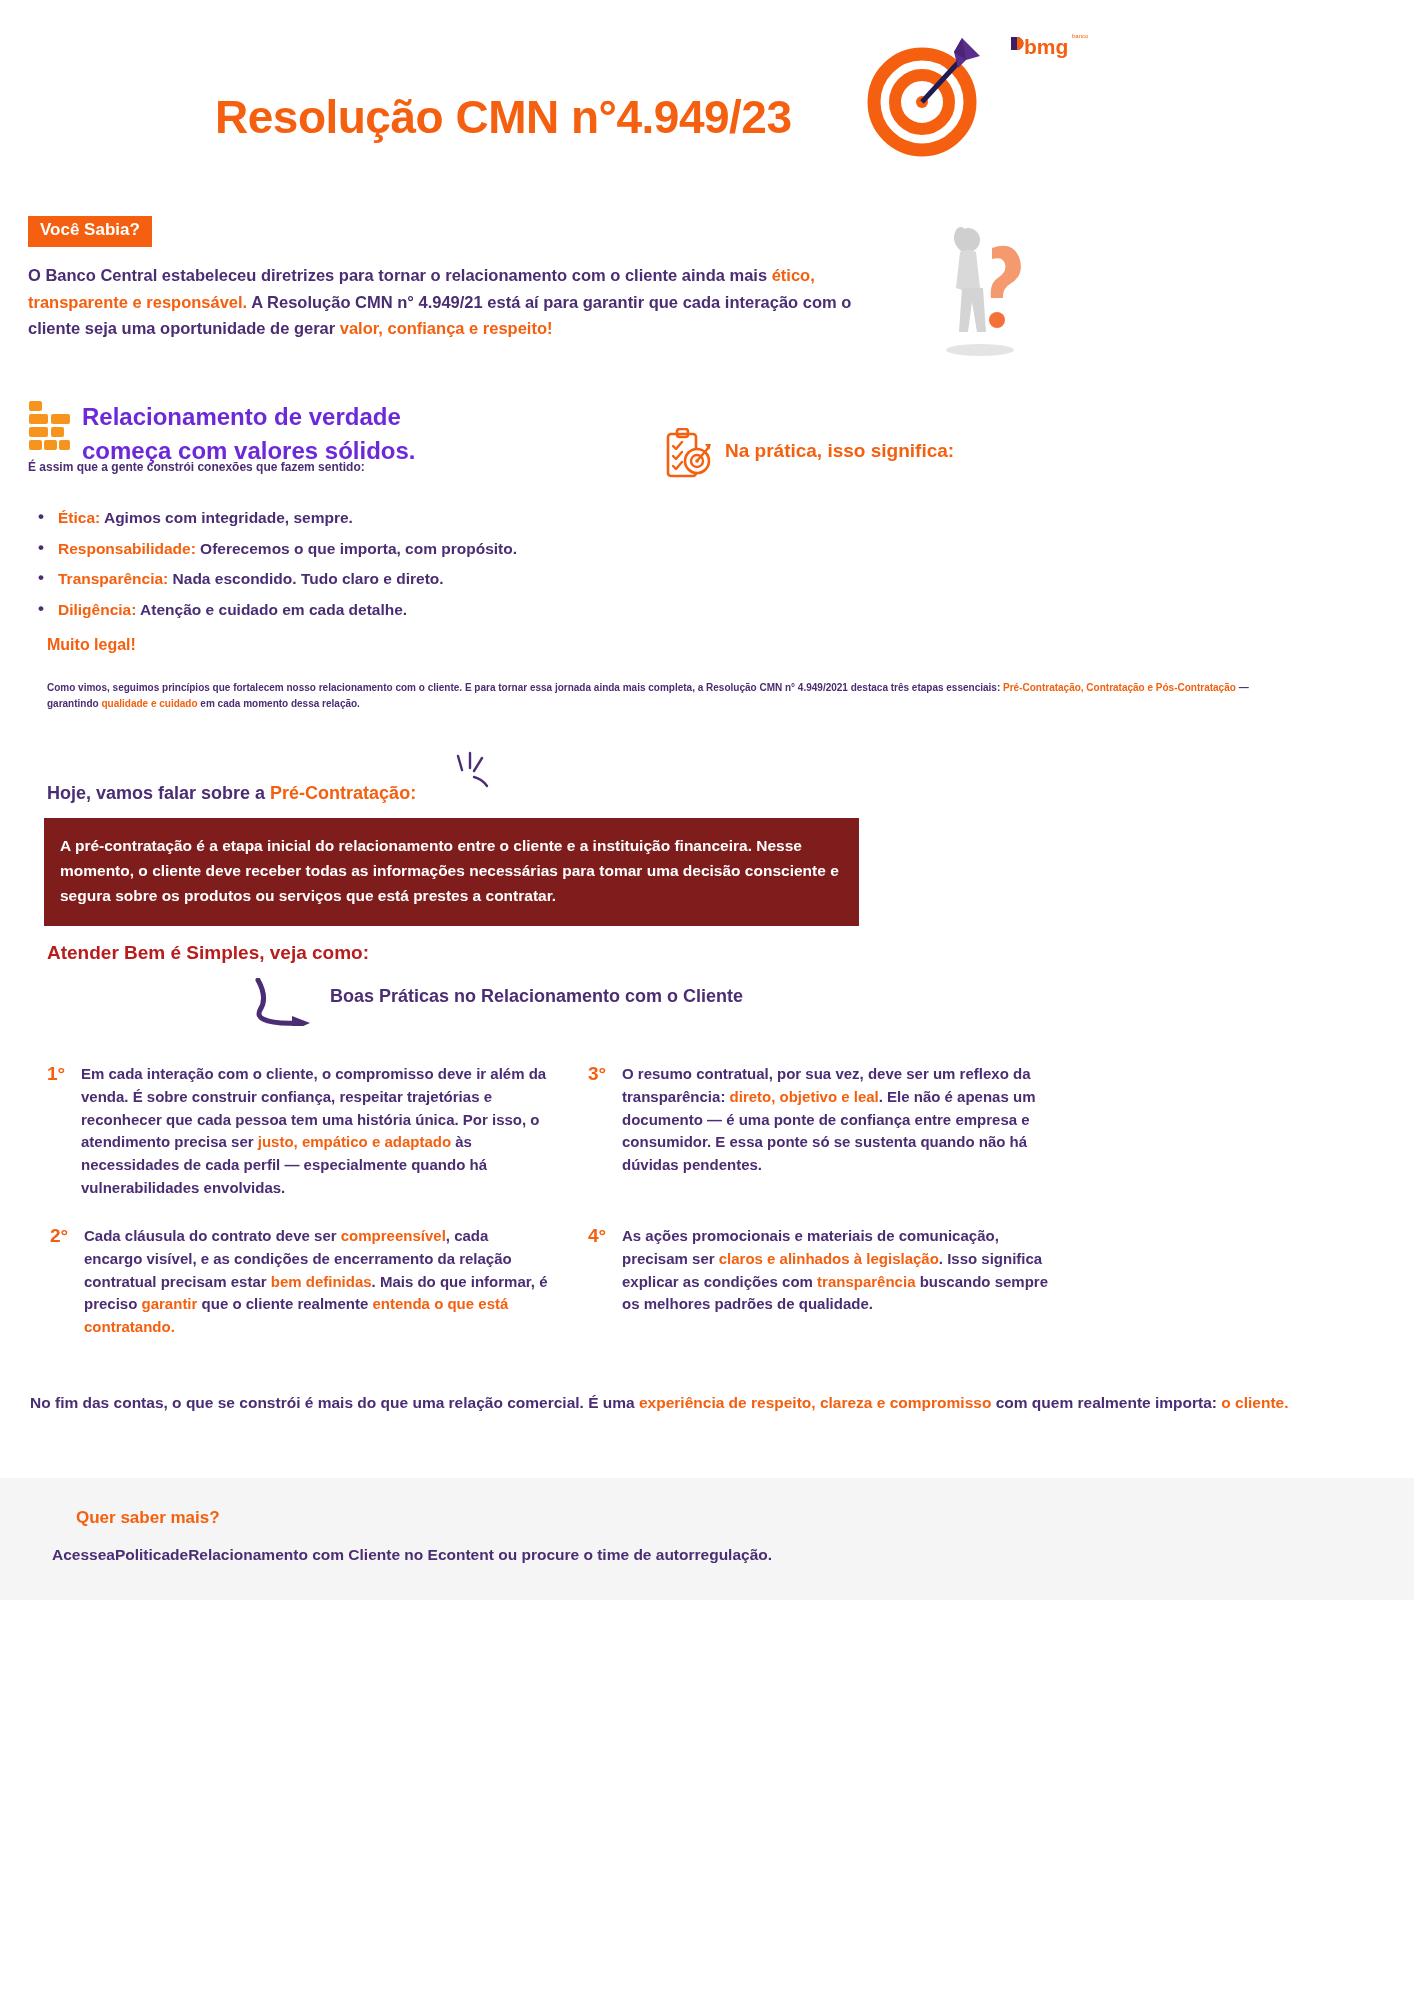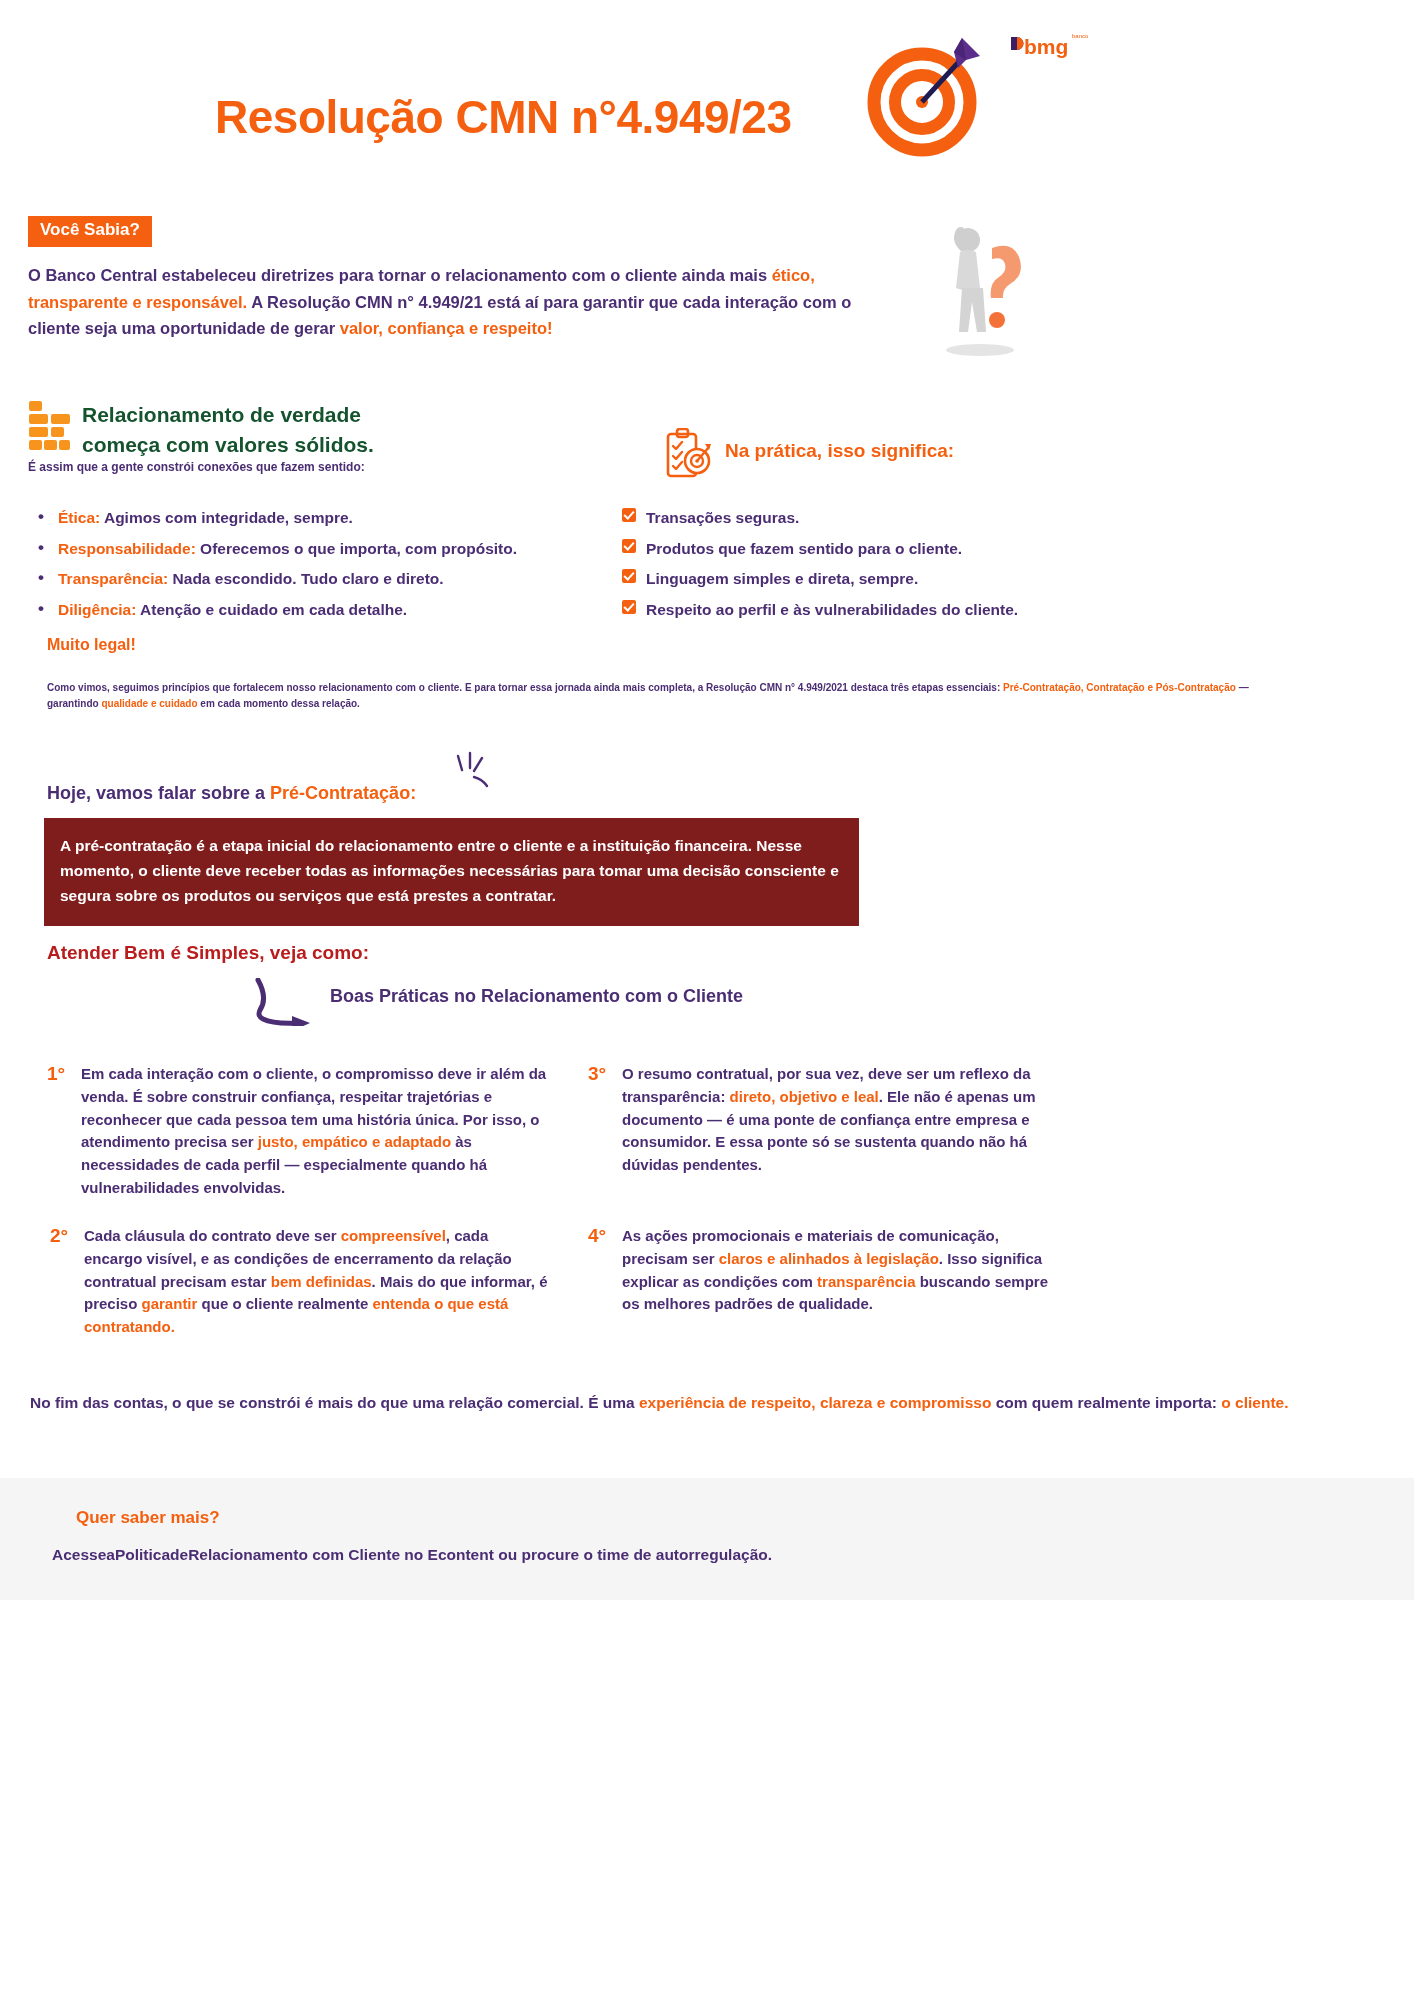--- a/index.html
+++ b/index.html
@@ -84,23 +84,23 @@
     position: absolute;
     left: 28px;
     top: 400px;
     width: 44px;
     height: 52px;
   }
   .values-head {
     position: absolute;
     left: 82px;
     top: 400px;
-    font-size: 21px;
-    font-weight: bold;
-    color: #14532d;
+    font-size: 24px;
+    font-weight: bold;
+    color: #6d28d9;
     line-height: 1.42;
   }
   .values-lead {
     position: absolute;
     left: 28px;
     top: 460px;
     font-size: 12px;
     font-weight: bold;
     color: #4B2D73;
   }
@@ -392,26 +392,20 @@
     <path d="M8 38 l3 3 l6 -7" fill="none" stroke="#F4600F" stroke-width="2.4" stroke-linecap="round" stroke-linejoin="round"></path>
     <circle cx="32" cy="33" r="12" fill="#fff" stroke="#F4600F" stroke-width="2.6"></circle>
     <circle cx="32" cy="33" r="6" fill="none" stroke="#F4600F" stroke-width="2.4"></circle>
     <circle cx="32" cy="33" r="1.8" fill="#F4600F"></circle>
     <line x1="32" y1="33" x2="44" y2="19" stroke="#F4600F" stroke-width="2.4"></line>
     <path d="M40 16 l6 0 l-2 6 z" fill="#F4600F"></path>
   </svg>
 
   <div class="practice-head">Na prática, isso significa:</div>
 
-  <ul class="check-list" id="check-list">
-      <li><span class="cbox"></span>Transações seguras.</li>
-      <li><span class="cbox"></span>Produtos que fazem sentido para o cliente.</li>
-      <li><span class="cbox"></span>Linguagem simples e direta, sempre.</li>
-      <li><span class="cbox"></span>Respeito ao perfil e às vulnerabilidades do cliente.</li>
-    </ul>
 
   <div class="cool-label">Muito legal!</div>
   <div class="cool-para"><span style="color: rgb(75, 45, 115);">Como vimos, seguimos princípios que fortalecem nosso relacionamento com o cliente. E para tornar essa jornada ainda mais completa, a Resolução CMN n° 4.949/2021 destaca três etapas essenciais: </span><span style="color: rgb(244, 96, 15);">Pré-Contratação, Contratação e Pós-Contratação</span><span style="color: rgb(75, 45, 115);"> — garantindo </span><span style="color: rgb(244, 96, 15);">qualidade e cuidado</span><span style="color: rgb(75, 45, 115);"> em cada momento dessa relação.</span></div>
 
   <div class="today-line">
     <span>Hoje, vamos falar sobre a </span><span class="o">Pré-Contratação:</span>
   </div>
 
   <svg class="sparkle" viewBox="0 0 46 46">
     <line x1="8" y1="6" x2="12" y2="20" stroke="#4B2D73" stroke-width="2.4" stroke-linecap="round"></line>

